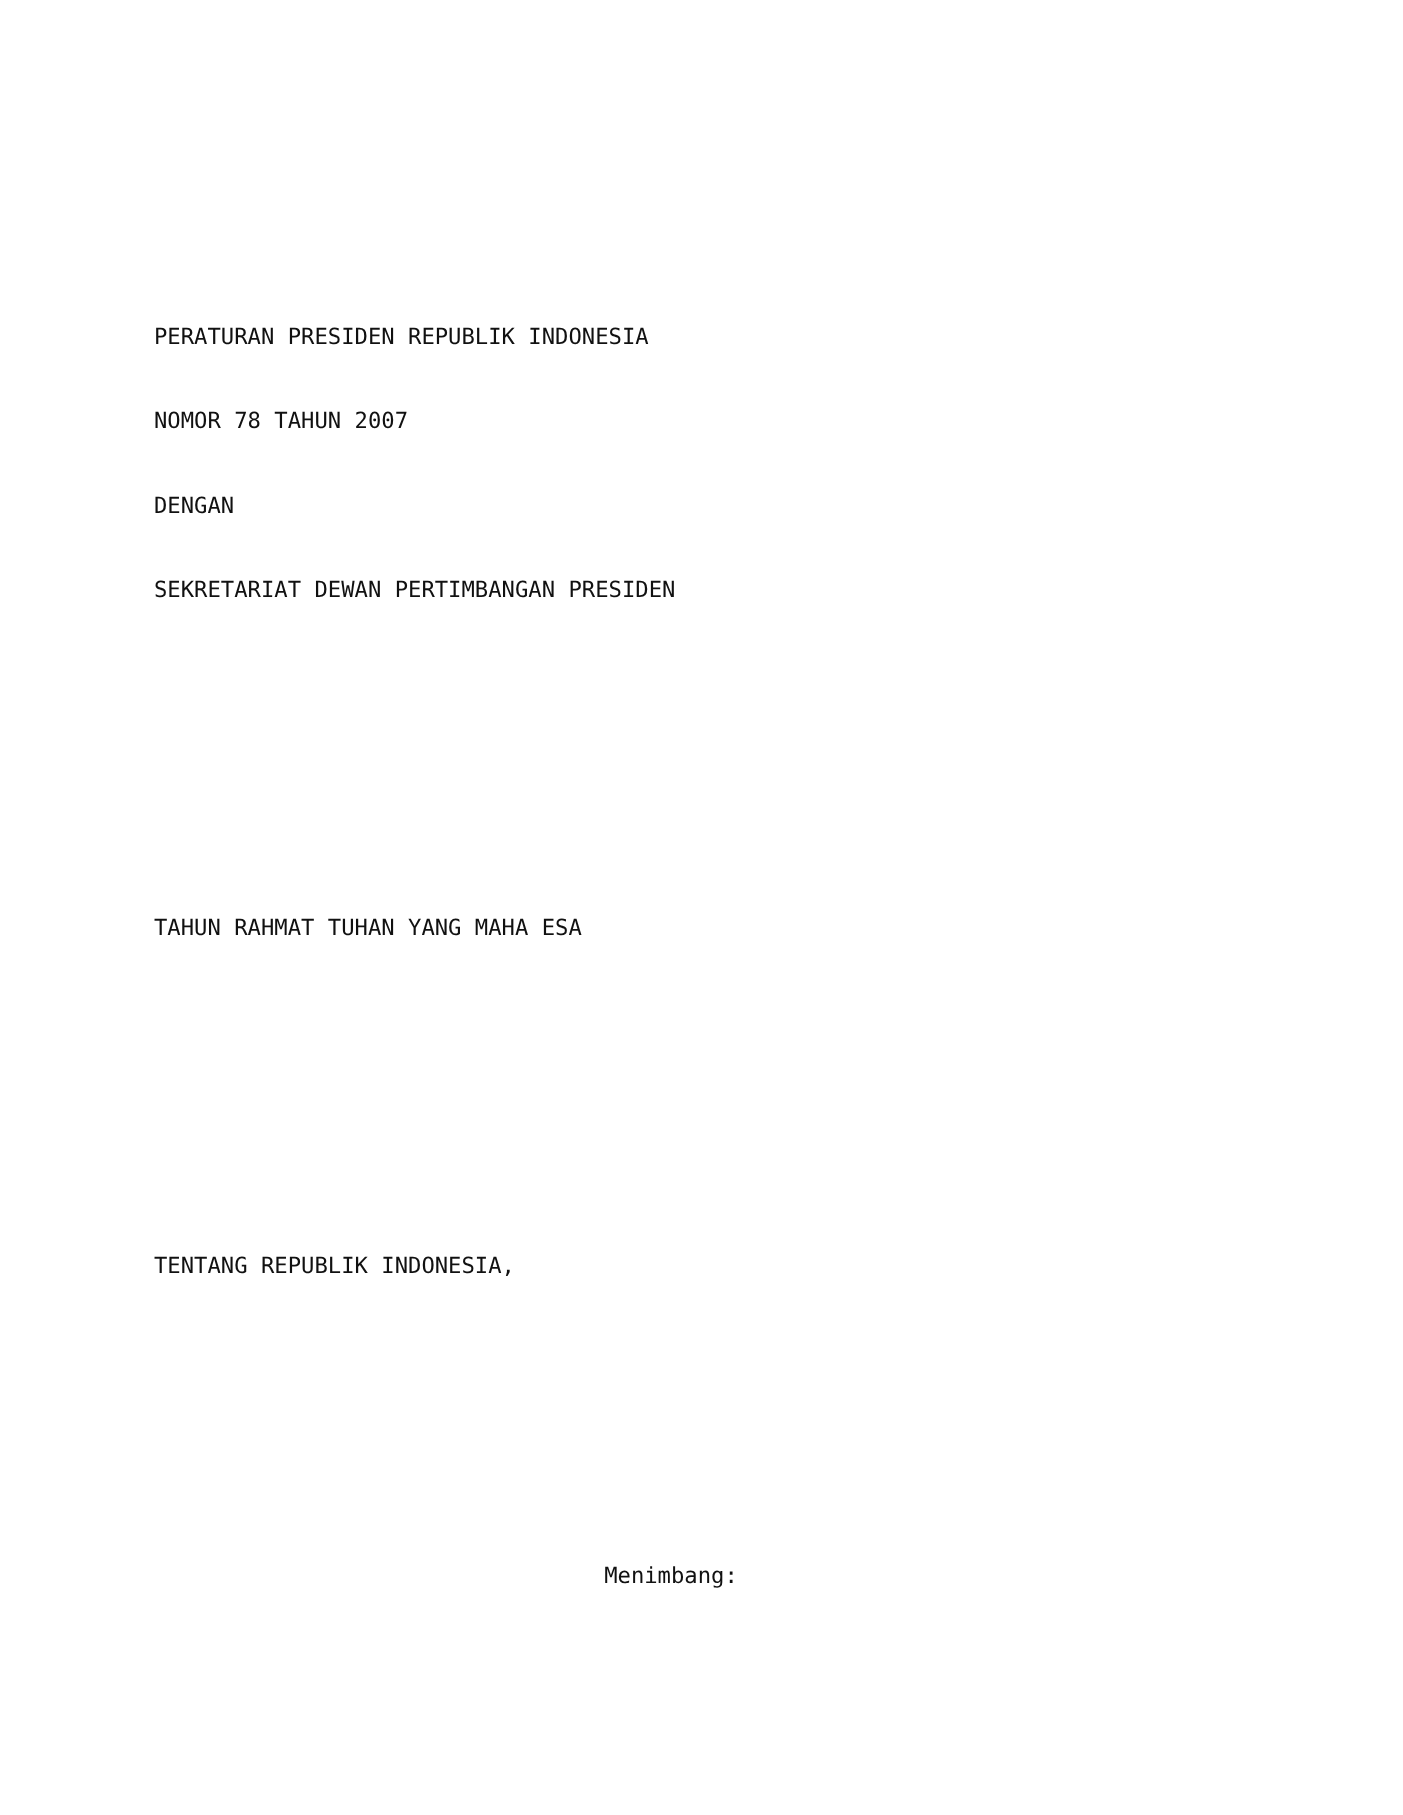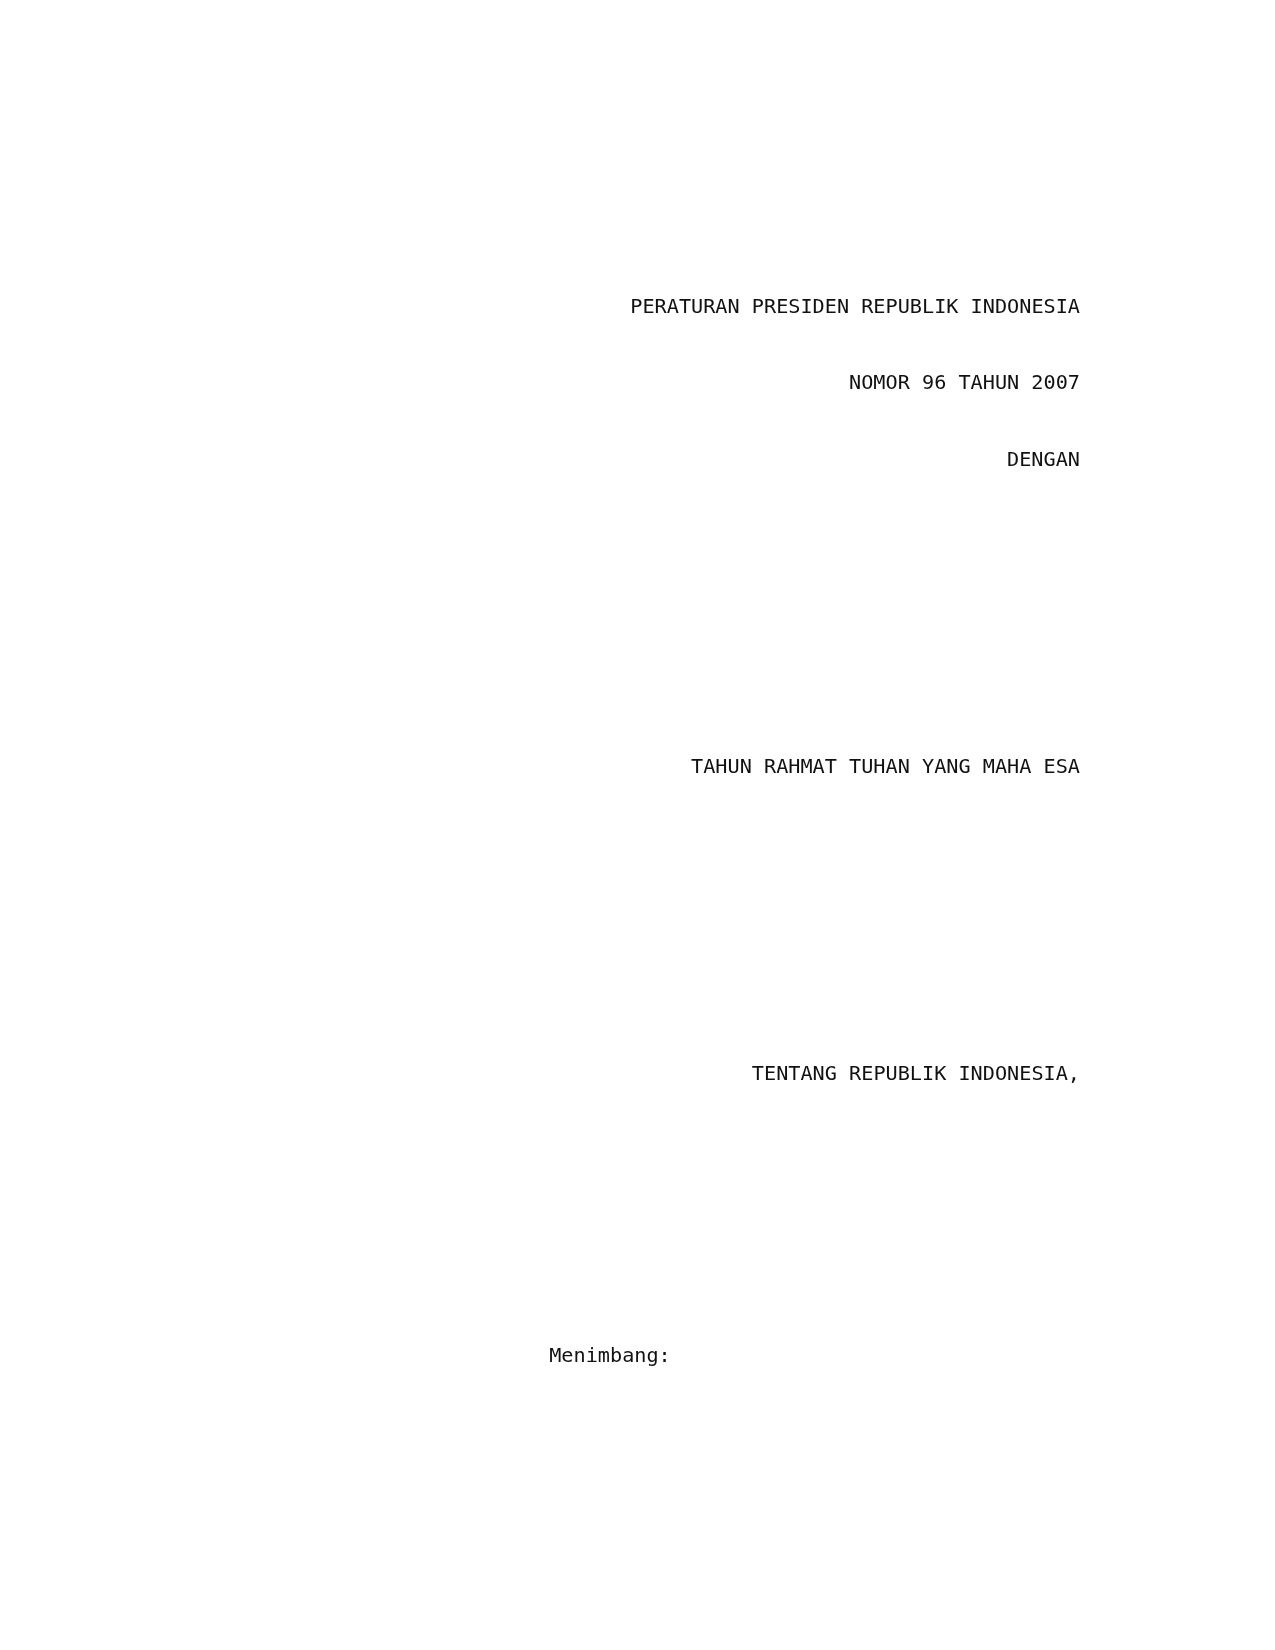--- a/index.html
+++ b/index.html
@@ -30,40 +30,41 @@
     letter-spacing: 0px;
     white-space: pre;
   }
   
   .center-block {
     text-align: center;
     white-space: pre;
   }
   .center-line {
     display: block;
-    text-align: right;
+    text-align: left;
     white-space: pre;
   }
   .spacer-1 { height: 25.6px; }
   .plainline {
     white-space: pre;
     text-align: center;
   }
 </style>
 </head>
 <body>
 
 <div class="page">
   <div class="doc">
 
     
     <div class="center-block">
       <span class="center-line">PERATURAN PRESIDEN REPUBLIK INDONESIA</span>
-      <span class="center-line">NOMOR 96 TAHUN 2007</span>
+      <span class="center-line">NOMOR 78 TAHUN 2007</span>
       <span class="center-line">DENGAN</span>
+      <span class="center-line">SEKRETARIAT DEWAN PERTIMBANGAN PRESIDEN</span>
     </div>
 
     <div class="spacer-1"></div>
 
     <div class="center-block">
       <span class="center-line">TAHUN RAHMAT TUHAN YANG MAHA ESA</span>
     </div>
 
     <div class="spacer-1"></div>
 

